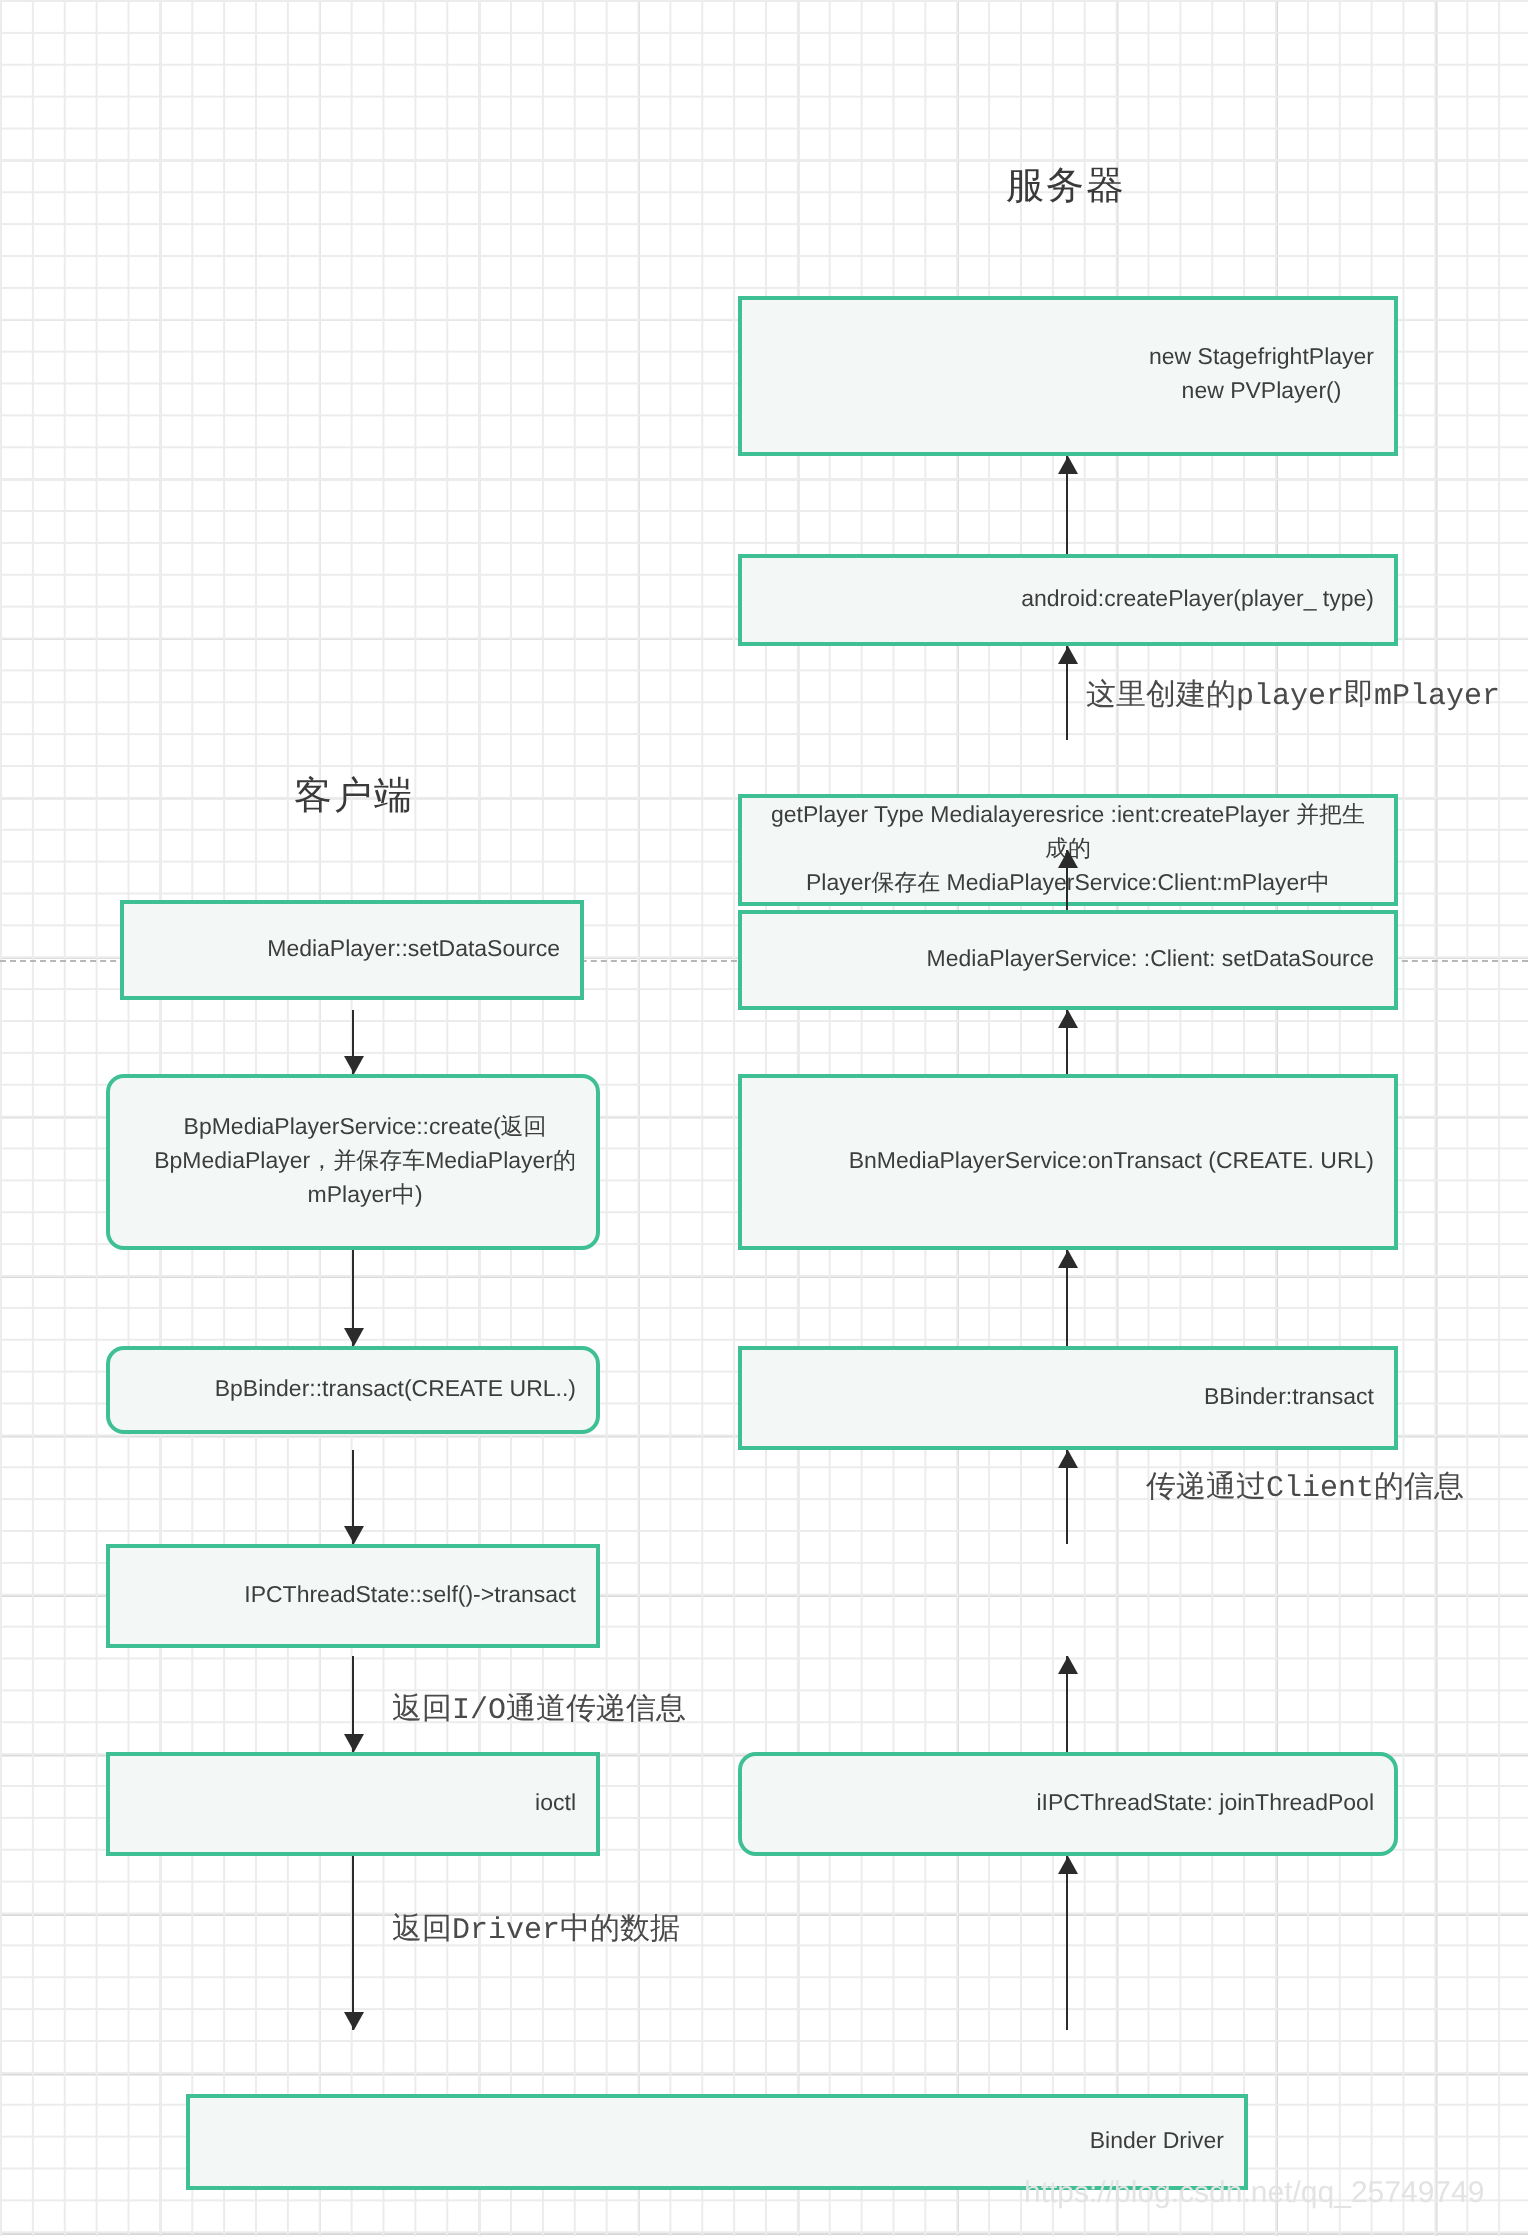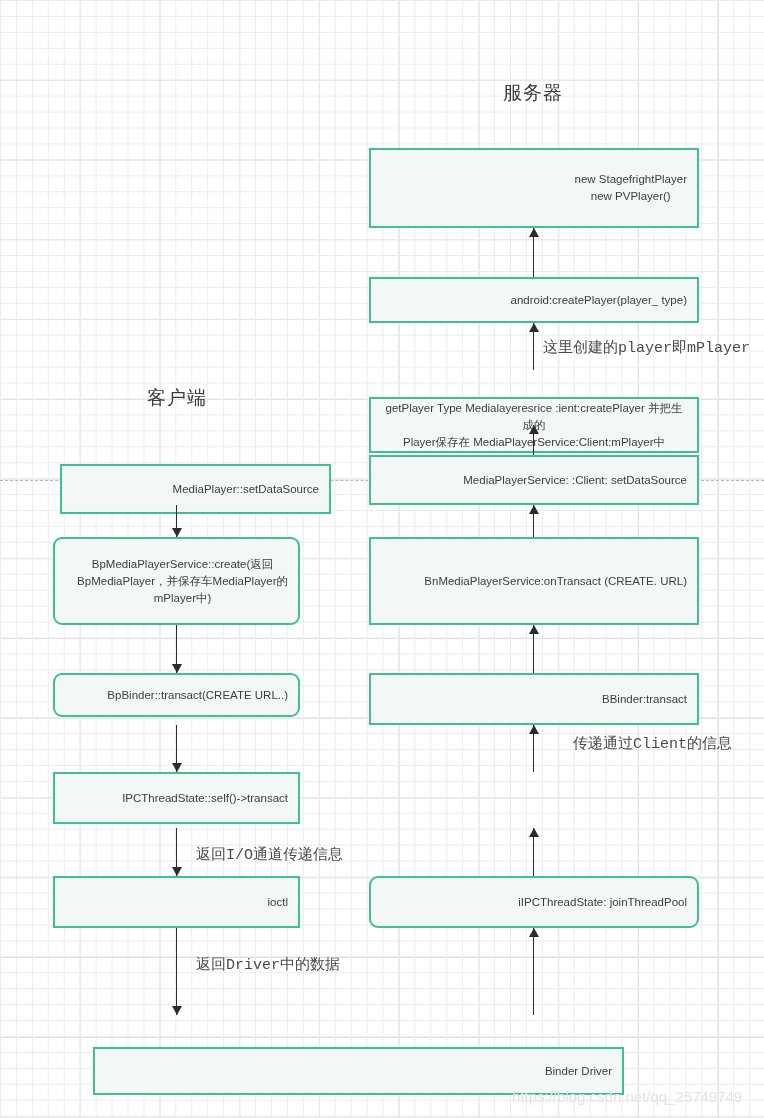--- a/index.html
+++ b/index.html
@@ -152,21 +152,21 @@
   <div class="conn" style="left:533px; top:828px; height:48px;"></div>
   <div class="arrowhead up" style="left:529px; top:828px;"></div>
 
   <div class="node rounded" style="left:369px; top:876px; width:330px; height:52px;">
     <span class="txt">iIPCThreadState: joinThreadPool</span>
   </div>
 
   <div class="conn" style="left:533px; top:928px; height:87px;"></div>
   <div class="arrowhead up" style="left:529px; top:928px;"></div>
 
-  <div class="node" style="left:60px; top:464px; width:271px; height:50px;padding-left:37px;">
+  <div class="node" style="left:60px; top:450px; width:232px; height:50px;padding-left:37px;">
     <span class="txt">MediaPlayer::setDataSource</span>
   </div>
 
   <div class="conn" style="left:176px; top:505px; height:32px;"></div>
   <div class="arrowhead down" style="left:172px; top:528px;"></div>
 
   <div class="node rounded" style="left:53px; top:537px; width:247px; height:88px;">
     <span class="txt">BpMediaPlayerService::create(返回
 BpMediaPlayer，并保存车MediaPlayer的
 mPlayer中)</span>

